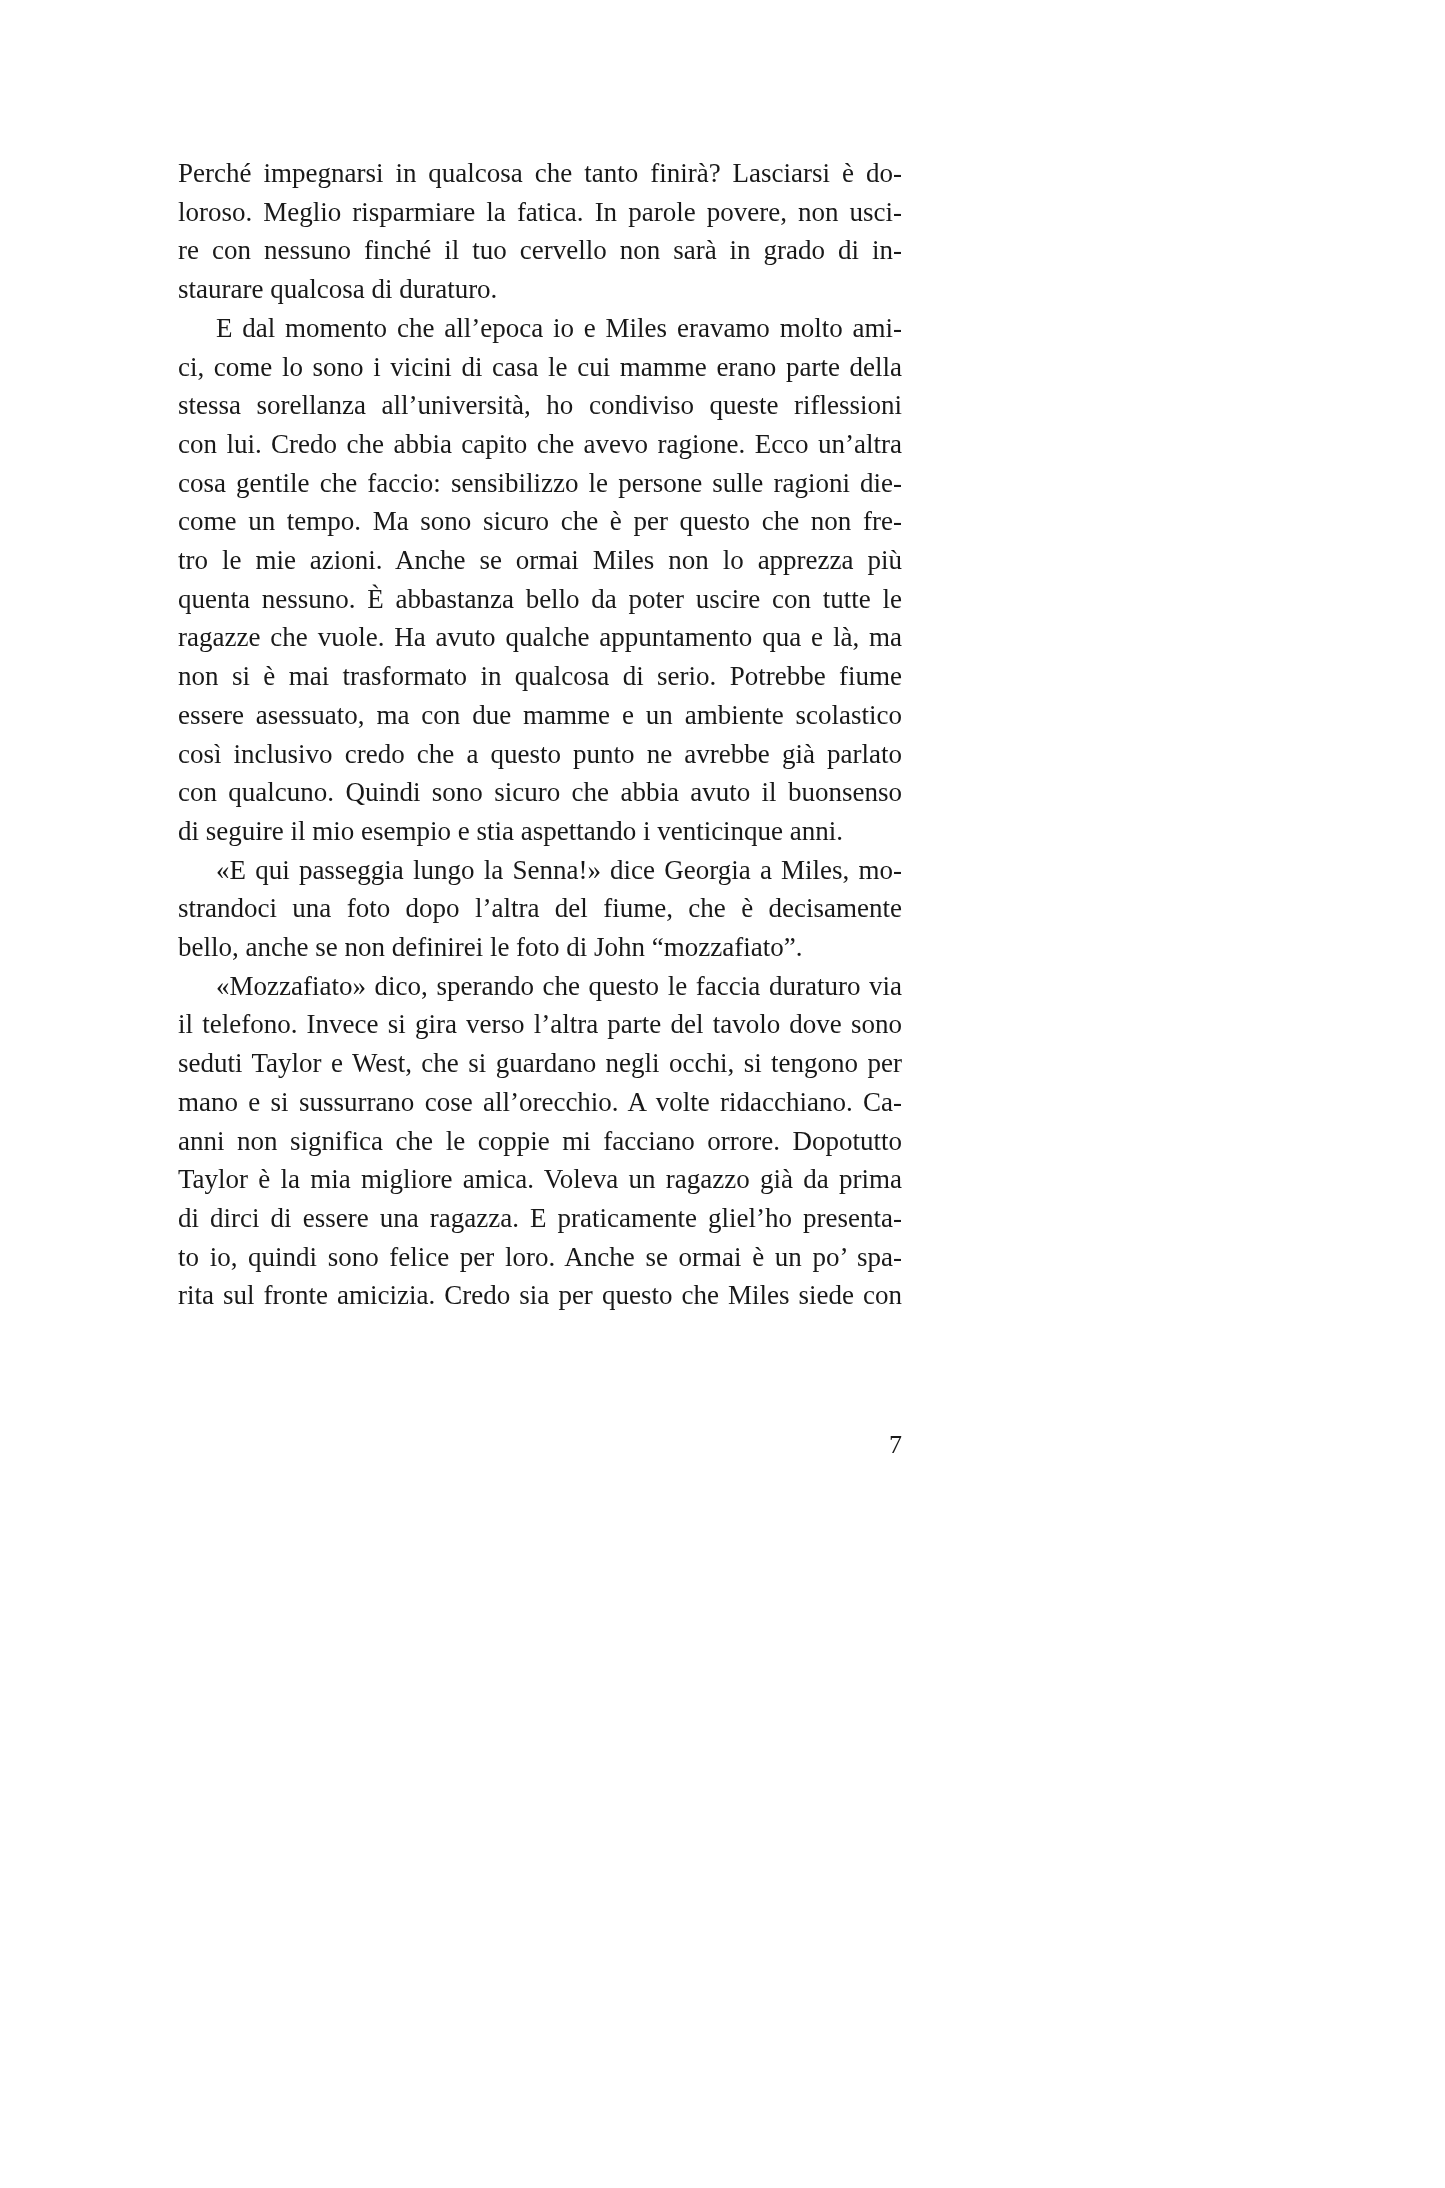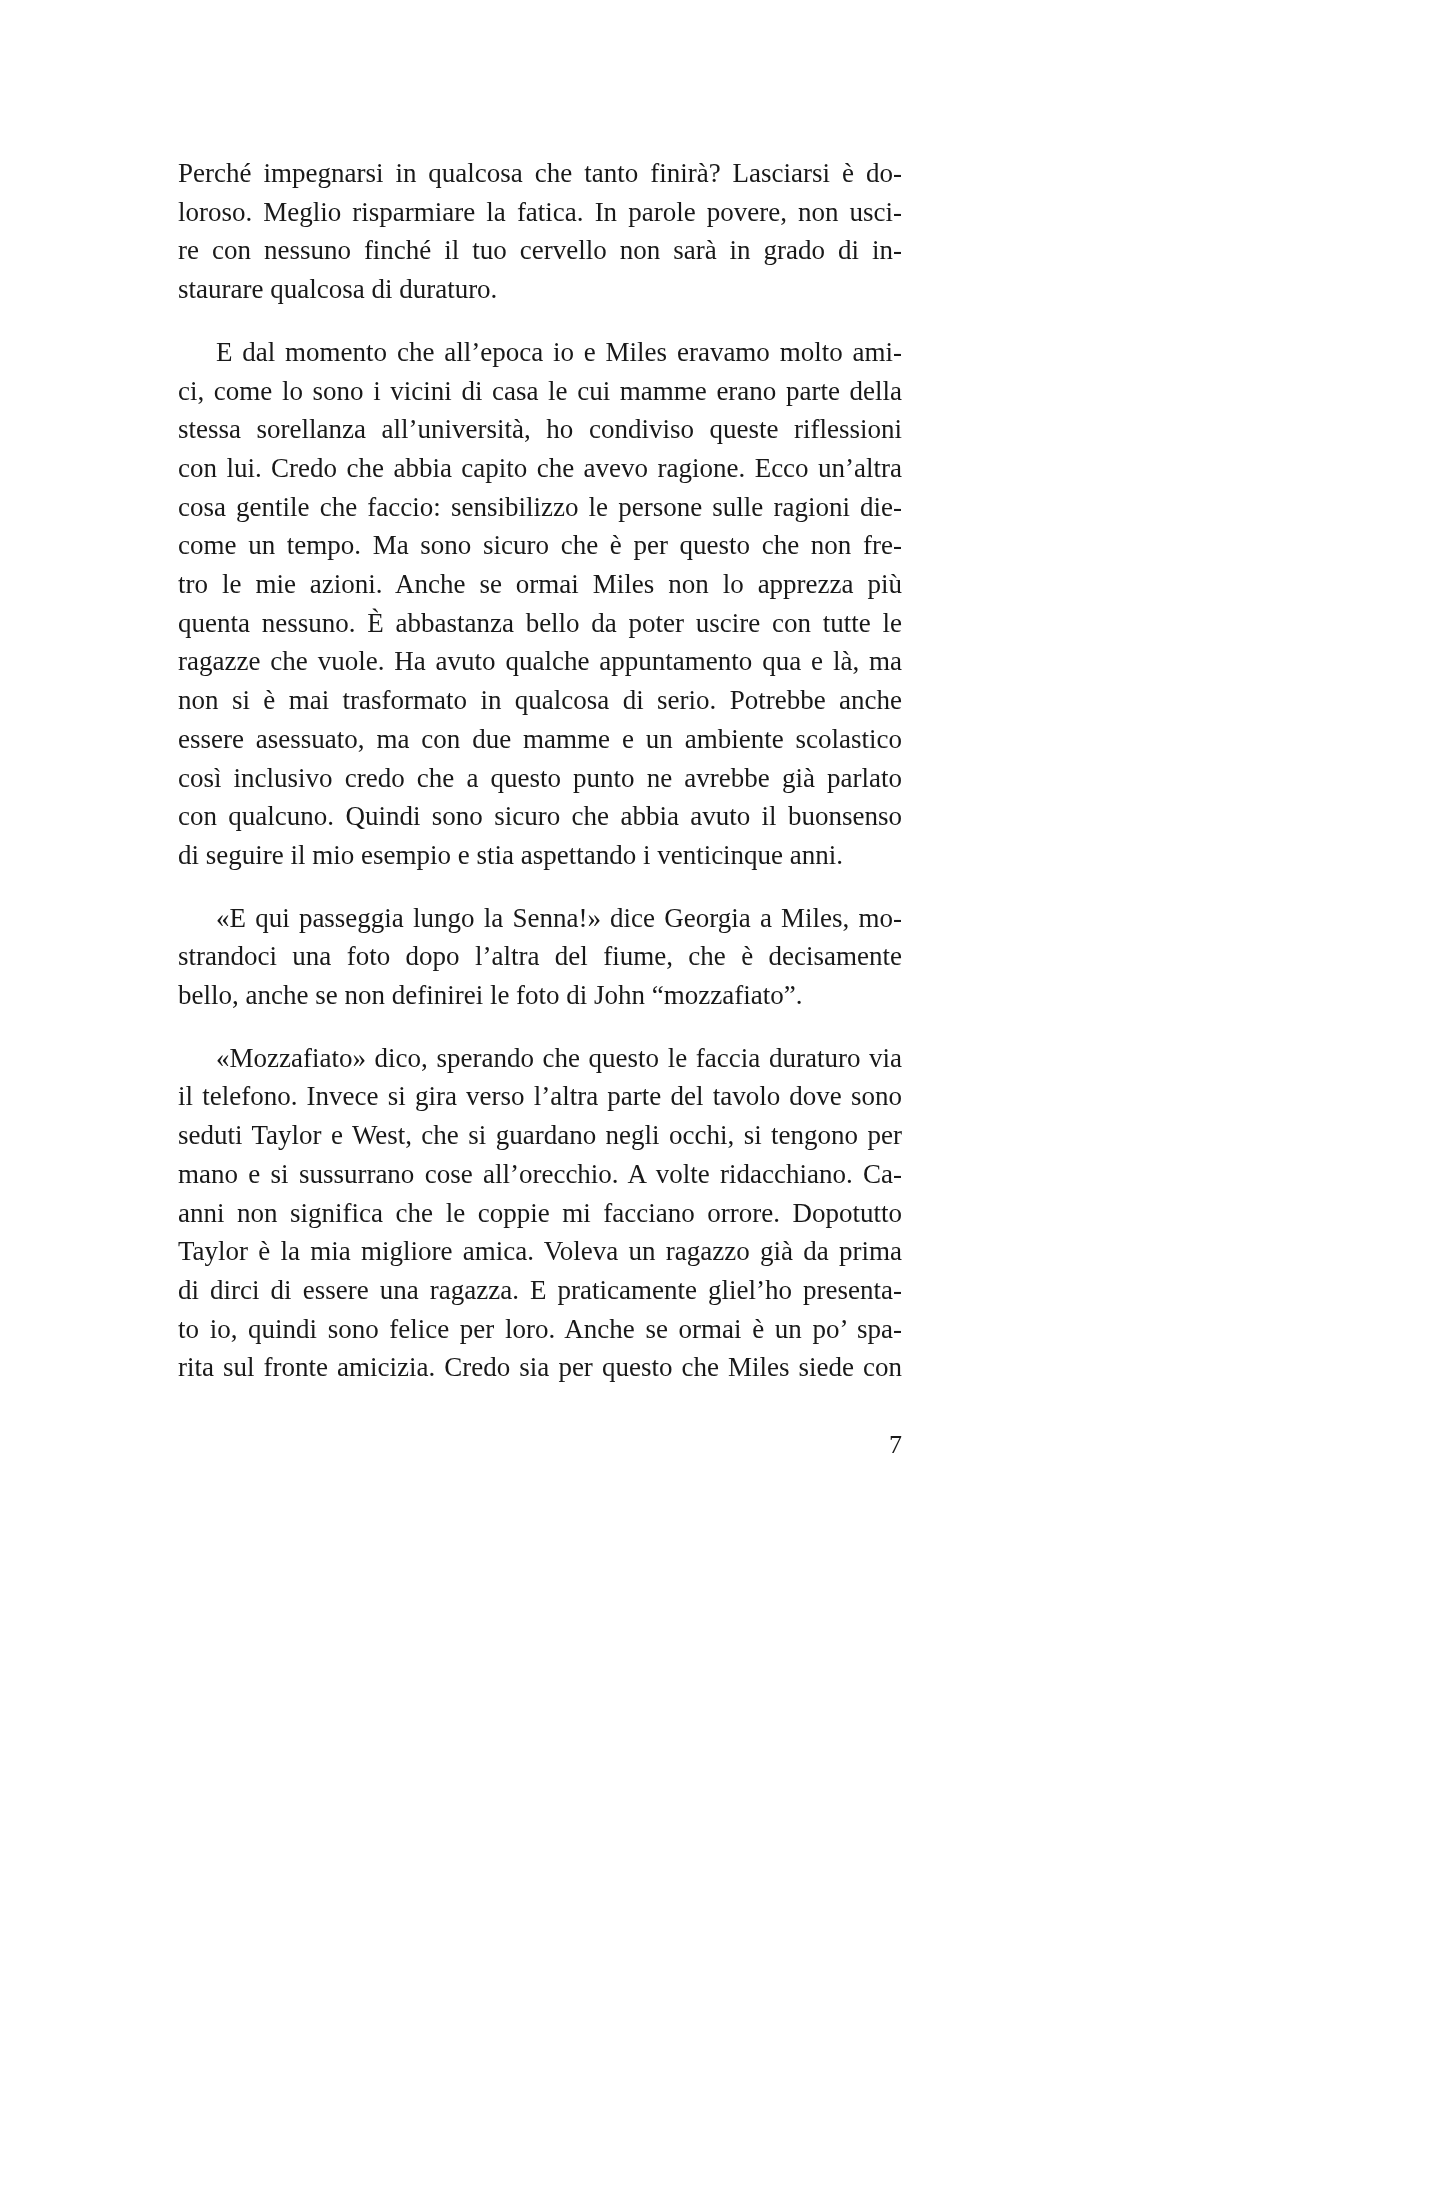--- a/index.html
+++ b/index.html
@@ -29,21 +29,20 @@
     text-align: justify;
     text-align-last: justify;
     white-space: normal;
   }
   .line.para-end {
     text-align: right;
     text-align-last: left;
   }
   .line.indent {
     text-indent: 38px;
-    margin-top: 24px;
   }
   .page-number {
     position: absolute;
     left: 178px;
     top: 1428px;
     width: 724px;
     text-align: right;
     font-size: 26px;
     line-height: 34px;
   }
@@ -59,21 +58,21 @@
       <div class="line para-end">staurare qualcosa di duraturo.</div>
       <div class="line indent">E dal momento che all’epoca io e Miles eravamo molto ami-</div>
       <div class="line">ci, come lo sono i vicini di casa le cui mamme erano parte della</div>
       <div class="line">stessa sorellanza all’università, ho condiviso queste riflessioni</div>
       <div class="line">con lui. Credo che abbia capito che avevo ragione. Ecco un’altra</div>
       <div class="line">cosa gentile che faccio: sensibilizzo le persone sulle ragioni die-</div>
       <div class="line">come un tempo. Ma sono sicuro che è per questo che non fre-</div>
       <div class="line">tro le mie azioni. Anche se ormai Miles non lo apprezza più</div>
       <div class="line">quenta nessuno. È abbastanza bello da poter uscire con tutte le</div>
       <div class="line">ragazze che vuole. Ha avuto qualche appuntamento qua e là, ma</div>
-      <div class="line">non si è mai trasformato in qualcosa di serio. Potrebbe anche</div>
+      <div class="line">non si è mai trasformato in qualcosa di serio. Potrebbe fiume</div>
       <div class="line">essere asessuato, ma con due mamme e un ambiente scolastico</div>
       <div class="line">così inclusivo credo che a questo punto ne avrebbe già parlato</div>
       <div class="line">con qualcuno. Quindi sono sicuro che abbia avuto il buonsenso</div>
       <div class="line para-end">di seguire il mio esempio e stia aspettando i venticinque anni.</div>
       <div class="line indent">«E qui passeggia lungo la Senna!» dice Georgia a Miles, mo-</div>
       <div class="line">strandoci una foto dopo l’altra del fiume, che è decisamente</div>
       <div class="line para-end">bello, anche se non definirei le foto di John “mozzafiato”.</div>
       <div class="line indent">«Mozzafiato» dico, sperando che questo le faccia duraturo via</div>
       <div class="line">il telefono. Invece si gira verso l’altra parte del tavolo dove sono</div>
       <div class="line">seduti Taylor e West, che si guardano negli occhi, si tengono per</div>

